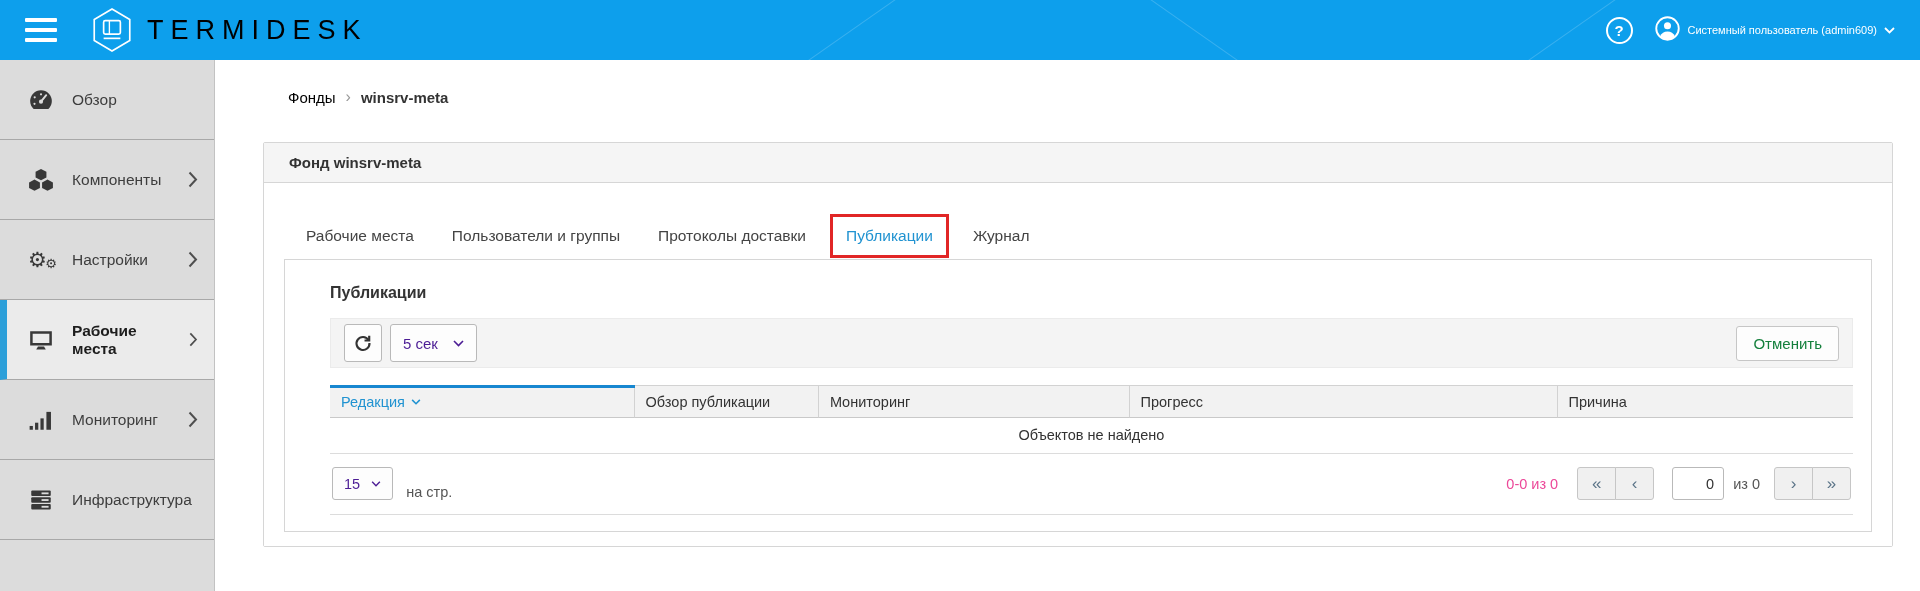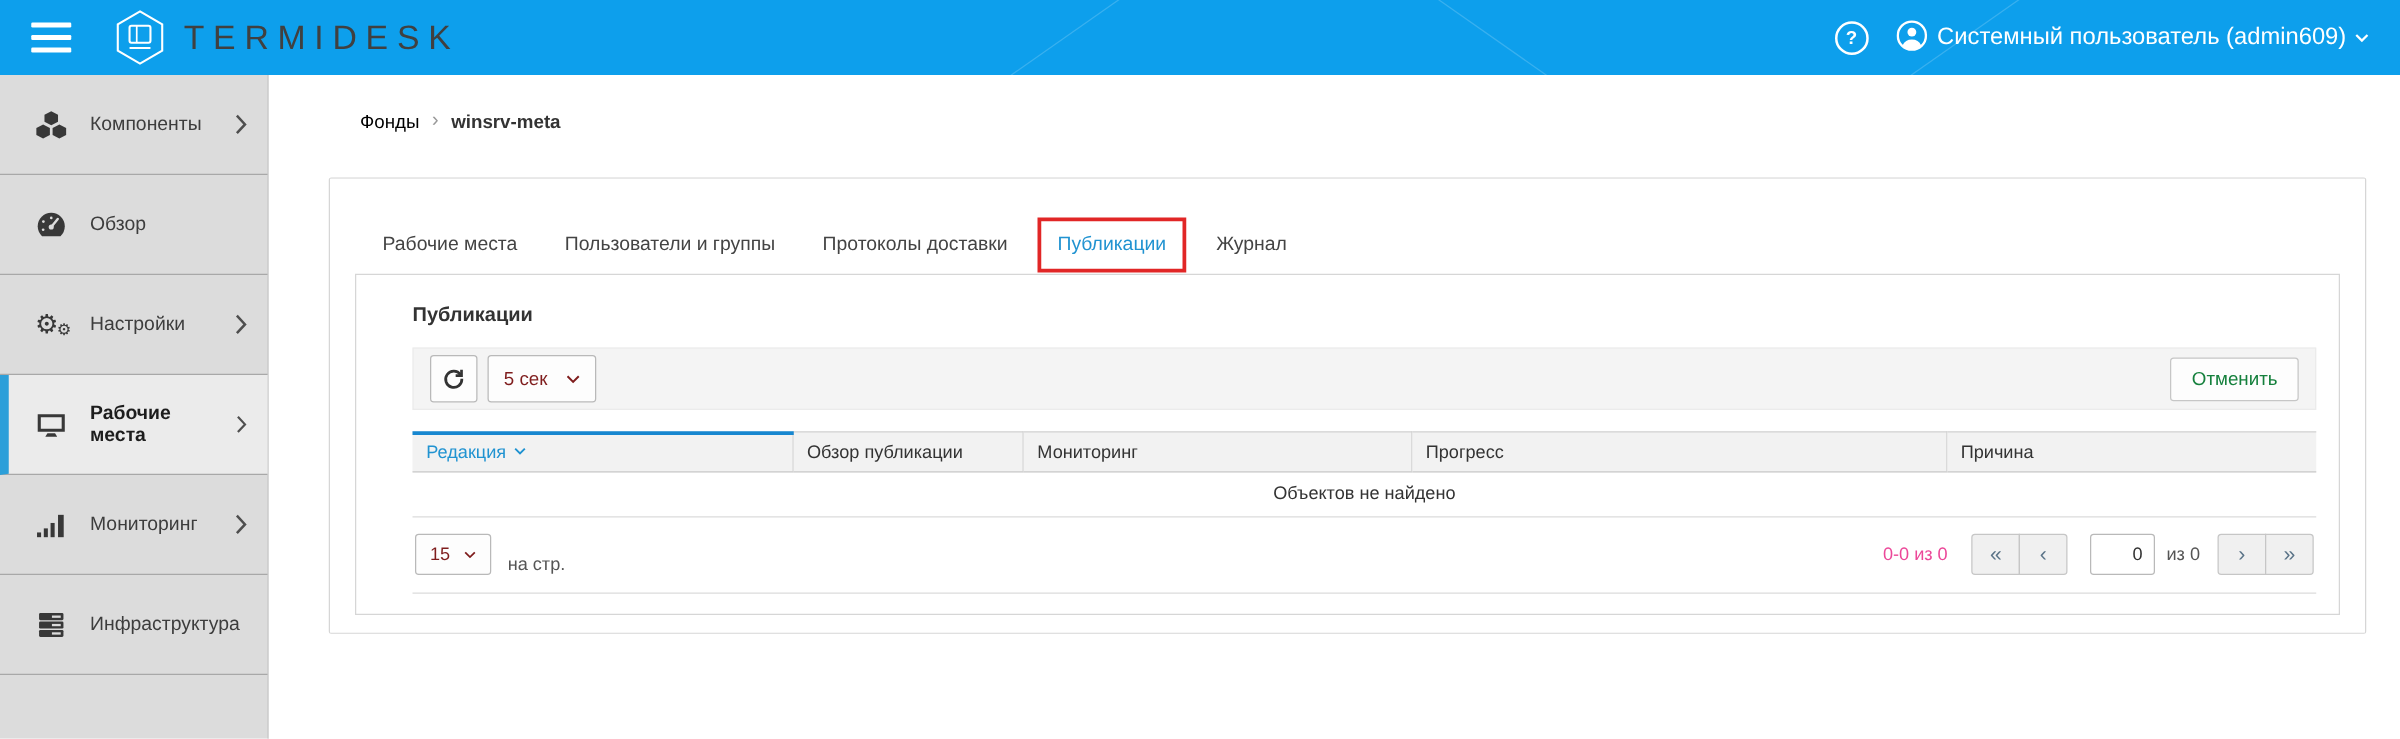--- a/index.html
+++ b/index.html
@@ -14,25 +14,25 @@
     height:60px; flex:0 0 60px; background:#0d9fec; position:relative; overflow:hidden;
     display:flex; align-items:center; padding:0 25px; color:#fff;
   }
   .hdr-line { position:absolute; top:-120px; width:1px; height:400px;
     background:rgba(255,255,255,0.18); transform:rotate(55deg); pointer-events:none; }
   .hdr-line.l1 { left:780px; } .hdr-line.l2 { left:1265px; transform:rotate(-55deg); } .hdr-line.l3 { left:1500px; }
   .hamburger { width:32px; height:24px; display:flex; flex-direction:column; justify-content:space-between; cursor:pointer; }
   .hamburger div { height:4px; background:#fff; border-radius:1px; }
   .brand { display:flex; align-items:center; margin-left:34px; }
   .brand svg { display:block; }
-  .brand-word { margin-left:14px; font-size:27px; letter-spacing:7px; font-weight:400; color:#404040; }
+  .brand-word { margin-left:14px; font-size:27px; letter-spacing:7px; font-weight:400; color:#000000; }
   .help-btn { margin-left:auto; width:27px; height:27px; border:2.5px solid #fff; border-radius:50%;
     display:grid; place-items:center; font-size:15px; font-weight:bold; cursor:pointer; }
   .user-menu { display:flex; align-items:center; margin-left:22px; cursor:pointer; }
-  .user-menu .label { margin-left:8px; font-size:19px; }
+  .user-menu .label { margin-left:8px; font-size:11px; }
   .user-menu svg.chev { margin-left:7px; }
   
   .app-body { flex:1; display:flex; min-height:0; }
   
   .sidebar { width:215px; flex:0 0 215px; background:#dcdcdc; border-right:1px solid #c2c2c2; }
   .side-item { height:80px; display:flex; align-items:center; gap:18px;
     padding:0 16px 0 28px; border-bottom:1px solid #a8a8a8; color:#3d3d3d;
     font-size:15.5px; cursor:pointer; }
   .side-item .ic { width:26px; height:26px; color:#383838; flex:0 0 26px; position:relative; }
   .side-item .chev { margin-left:auto; color:#4f4f4f; }
@@ -54,21 +54,21 @@
   
   .tabs { margin-left:22px; height:46px; display:flex; align-items:center; gap:38px; font-size:15.5px; color:#444; }
   .tab { cursor:pointer; white-space:nowrap; }
   .tab.active { color:#2193d1; }
   .annotation-box { border:3px solid #e12626; padding:10px 13px; margin:0 -14px; }
   
   .tab-panel { border:1px solid #d6d6d6; padding:24px 18px 12px 45px; }
   .panel-heading { font-size:16px; font-weight:bold; color:#333; margin-bottom:16px; }
   .toolbar { background:#f4f4f4; border:1px solid #ebebeb; height:50px;
     display:flex; align-items:center; padding:0 13px; }
-  .btn { background:#fdfdfd; border:1px solid #b9b9b9; border-radius:3px; color:#7f1d1d;
+  .btn { background:#fdfdfd; border:1px solid #b9b9b9; border-radius:3px; color:#4c1d95;
     font-size:15px; font-family:inherit; cursor:pointer; }
   .refresh-btn { width:38px; height:38px; display:grid; place-items:center; }
   .interval-btn { height:38px; margin-left:8px; padding:0 12px; display:flex; align-items:center; gap:15px; }
   .toolbar .spacer { flex:1; }
   .annotation-box-btn { border:3px solid #e12626; padding:2px; }
   .action-btn { padding:8px 16px; border-color:#c6c6c6; }
   .action-btn.disabled { color:#15803d; cursor:default; }
   .cancel-m { margin-left:10px; }
   
   .table-wrap { position:relative; margin-top:17px; }
@@ -134,44 +134,44 @@
       <path d="M1 1l4.5 4.5L10 1" stroke-width="1.8"></path>
     </svg>
   </div>
 </header>
 
 <div class="app-body">
   <aside class="sidebar">
 
     <div class="side-item">
       <span class="ic">
-        <svg viewBox="0 0 24 24" width="26" height="26" fill="currentColor">
-          <path d="M12 1.8l5 2.6v5.2l-5 2.6-5-2.6V4.4z"></path>
-          <path d="M6 11.6l5 2.6v5.2L6 22l-5-2.6v-5.2z"></path>
-          <path d="M18 11.6l5 2.6v5.2L18 22l-5-2.6v-5.2z"></path>
-        </svg>
-      </span>
-      <span>Компоненты</span>
-      <svg class="chev chev-r" width="10" height="17" viewBox="0 0 10 17">
-        <path d="M1.5 1.5 8 8.5 1.5 15.5" stroke-width="2"></path>
-      </svg>
-    </div>
-
-    <div class="side-item">
-      <span class="ic">
         <svg viewBox="0 0 24 24" width="26" height="26">
           <path fill="currentColor" d="M12 3C6.5 3 2 7.5 2 13c0 2.9 1.2 5.5 3.2 7.3h13.6A9.97 9.97 0 0 0 22 13c0-5.5-4.5-10-10-10z"></path>
           <line x1="12" y1="13.5" x2="16.8" y2="7.6" stroke="#dcdcdc" stroke-width="1.8" stroke-linecap="round"></line>
           <circle cx="12" cy="13.5" r="1.9" fill="#dcdcdc"></circle>
           <circle cx="6.2" cy="9.5" r="1" fill="#dcdcdc"></circle>
           <circle cx="12" cy="6.8" r="1" fill="#dcdcdc"></circle>
           <circle cx="6" cy="15.5" r="1" fill="#dcdcdc"></circle>
         </svg>
       </span>
       <span>Обзор</span>
+    </div>
+
+    <div class="side-item">
+      <span class="ic">
+        <svg viewBox="0 0 24 24" width="26" height="26" fill="currentColor">
+          <path d="M12 1.8l5 2.6v5.2l-5 2.6-5-2.6V4.4z"></path>
+          <path d="M6 11.6l5 2.6v5.2L6 22l-5-2.6v-5.2z"></path>
+          <path d="M18 11.6l5 2.6v5.2L18 22l-5-2.6v-5.2z"></path>
+        </svg>
+      </span>
+      <span>Компоненты</span>
+      <svg class="chev chev-r" width="10" height="17" viewBox="0 0 10 17">
+        <path d="M1.5 1.5 8 8.5 1.5 15.5" stroke-width="2"></path>
+      </svg>
     </div>
 
     <div class="side-item">
       <span class="ic gear-wrap">
         <span class="g1">⚙</span><span class="g2">⚙</span>
       </span>
       <span>Настройки</span>
       <svg class="chev chev-r" width="10" height="17" viewBox="0 0 10 17">
         <path d="M1.5 1.5 8 8.5 1.5 15.5" stroke-width="2"></path>
       </svg>
@@ -226,20 +226,21 @@
   </aside>
 
   <main class="main">
     <div class="breadcrumb">
       <span class="root">Фонды</span>
       <span class="sep">›</span>
       <span class="current">winsrv-meta</span>
     </div>
 
     <section class="card">
+      <div class="card-header">Фонд winsrv-meta</div>
       <div class="card-body">
 
         <nav class="tabs">
           <span class="tab">Рабочие места</span>
           <span class="tab">Пользователи и группы</span>
           <span class="tab">Протоколы доставки</span>
           <span class="annotation-box">
             <span class="tab active">Публикации</span>
           </span>
           <span class="tab">Журнал</span>

